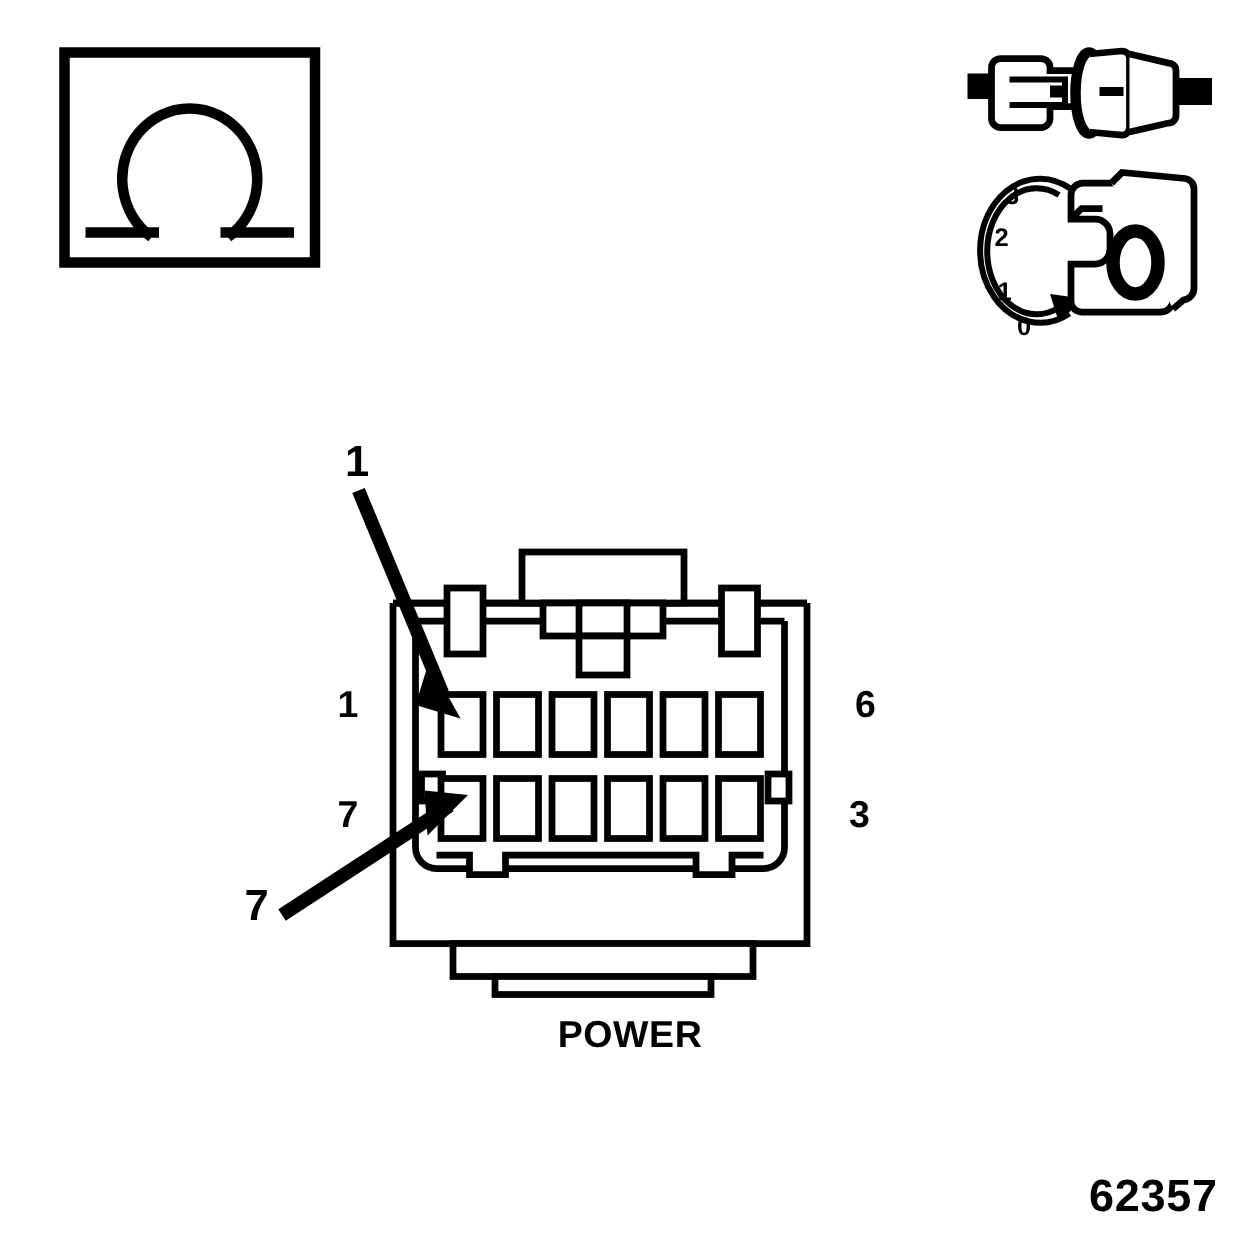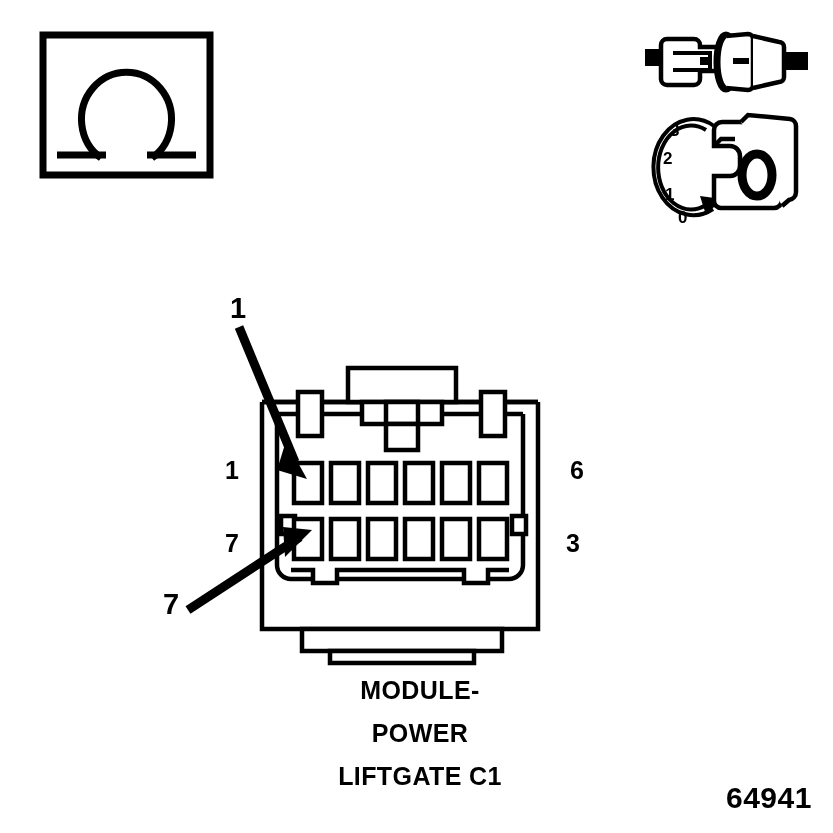--- a/index.html
+++ b/index.html
@@ -226,20 +226,18 @@
 
   <div class="txt callout-label" style="left:230px; top:294px;">1</div>
   <div class="txt callout-label" style="left:163px; top:590px;">7</div>
 
   <div class="txt pin-label" style="left:225px; top:458px;">1</div>
   <div class="txt pin-label" style="left:225px; top:531px;">7</div>
   <div class="txt pin-label" style="left:570px; top:458px;">6</div>
   <div class="txt pin-label" style="left:566px; top:531px;">3</div>
 
   <div class="name-block">
-    <div class="conn-name">MODULE-</div>
     <div class="conn-name">POWER</div>
-    <div class="conn-name">LIFTGATE C1</div>
   </div>
 
-  <div class="txt fig-number" style="left:726px; top:783px;">64941</div>
+  <div class="txt fig-number" style="left:726px; top:783px;">62357</div>
 
 </div>
 
 </body></html>

